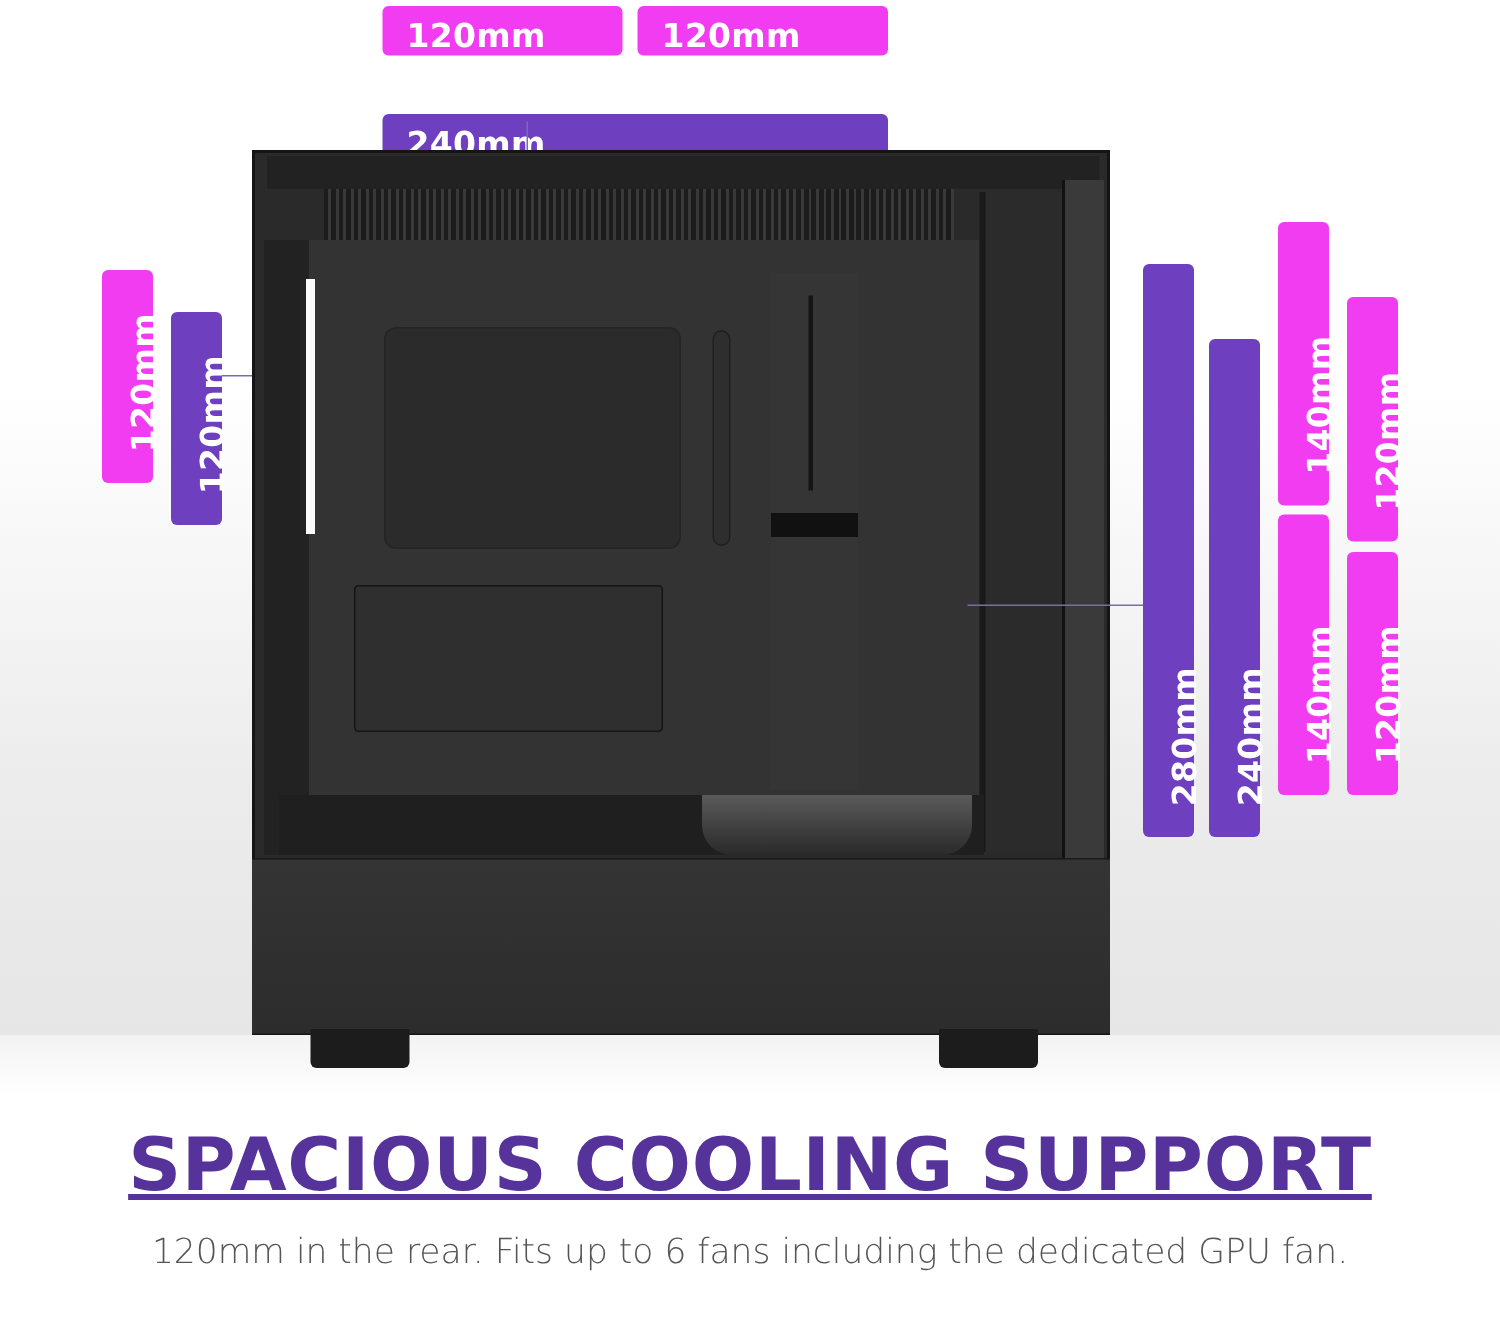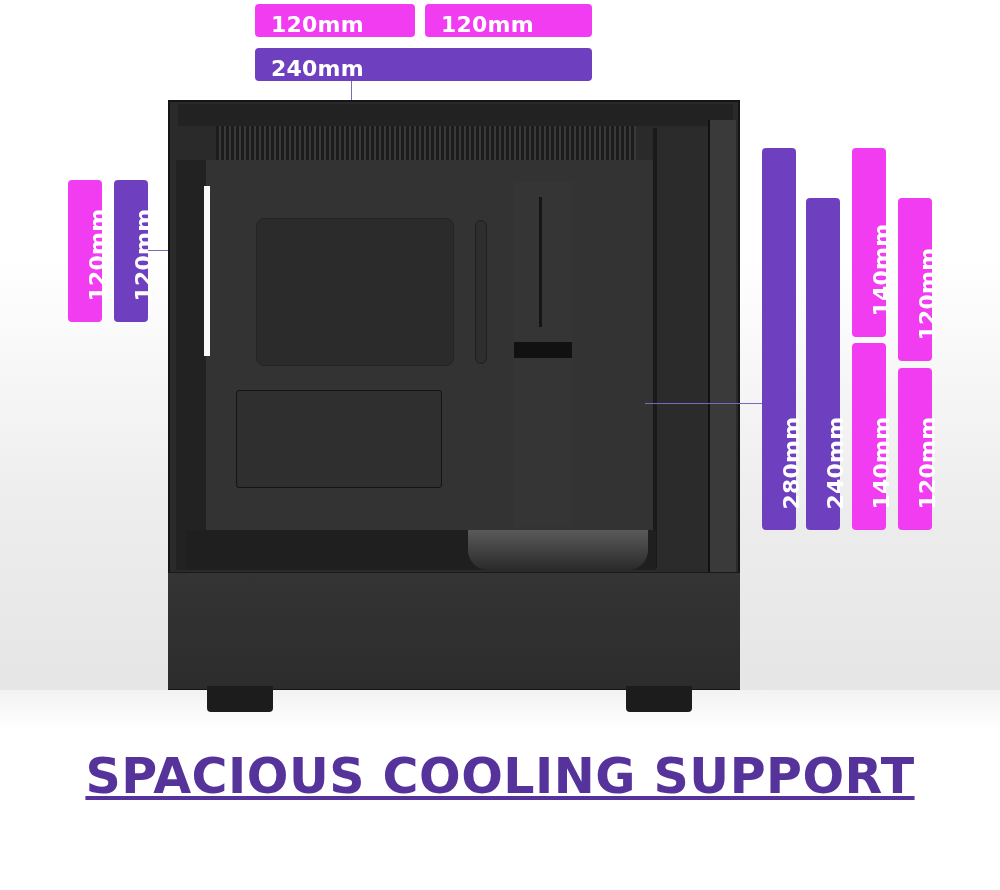--- a/index.html
+++ b/index.html
@@ -18,21 +18,21 @@
   .badge.h { padding-left: 16px; }
   .badge.v { justify-content: flex-start; }
   .badge.v span {
     position: absolute; left: 50%; bottom: 8px;
     transform-origin: left center;
     transform: translateX(12px) rotate(-90deg);
     white-space: nowrap; font-weight: 600;
   }
   .badge.h span { font-weight: 600; }
   .magenta { background: #f23cf2; }
-  .purple { background: #6e40c0; }
+  .purple { background: #6e40c0; margin-top: 28px; }
   .line { position: absolute; background: #7c68b8; }
 
   
   .case { position: absolute; left: 168px; top: 100px; width: 572px; height: 588px; }
   .case .frame { position: absolute; left: 0; top: 0; width: 572px; height: 590px;
     background: #2a2a2a; border: 2px solid #151515; box-sizing: border-box; }
   .case .top-mesh { position: absolute; left: 48px; top: 26px; width: 420px; height: 46px;
     background: repeating-linear-gradient(90deg, #1c1c1c 0 3px, #3a3a3a 3px 5px),
                 #1f1f1f;
     opacity: .95; }
@@ -134,13 +134,14 @@
 </div>
 <div class="badge v magenta" style="left:898px; top:198px; width:34px; height:163px;">
   <span>120mm</span>
 </div>
 <div class="badge v magenta" style="left:898px; top:368px; width:34px; height:162px;">
   <span>120mm</span>
 </div>
 
 <div class="heading">SPACIOUS COOLING SUPPORT</div>
 <div class="desc">
+  <div>120mm in the rear. Fits up to 6 fans including the dedicated GPU fan.</div>
 </div>
 
 </body></html>

